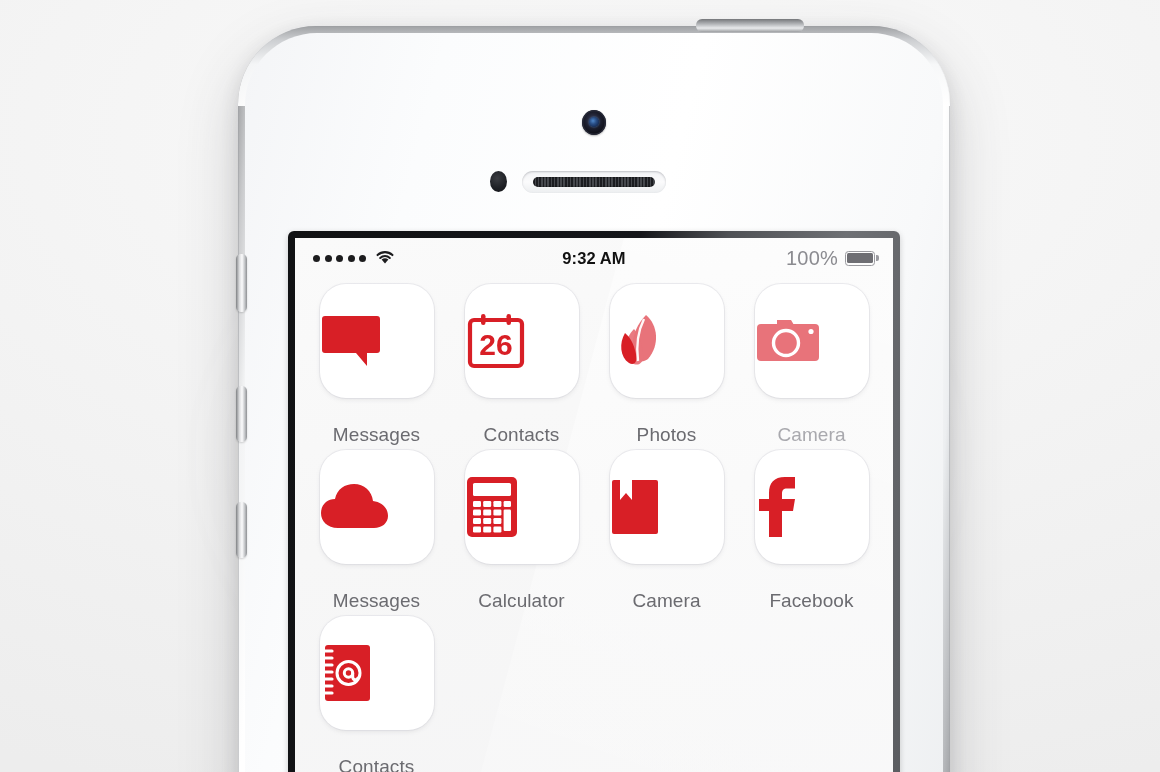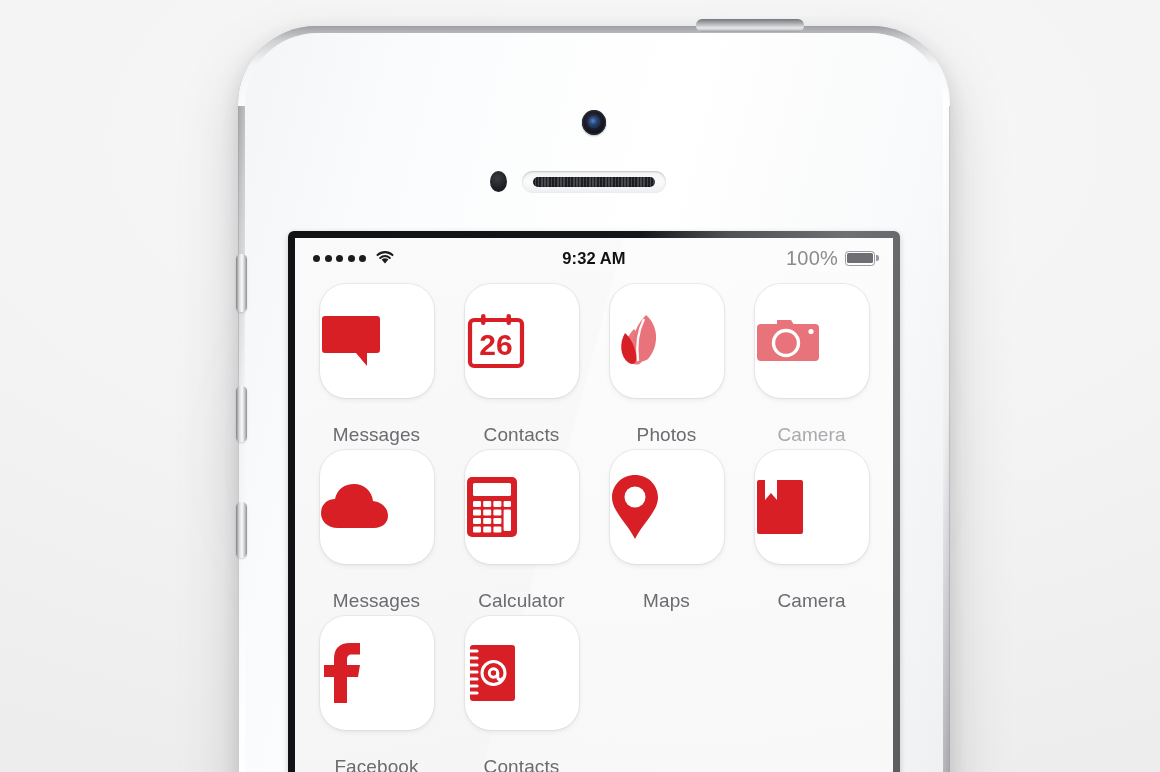--- a/index.html
+++ b/index.html
@@ -290,29 +290,20 @@
                 <rect x="28.4" y="43" width="8" height="6" rx="1.2"></rect>
                 <rect x="8" y="51.5" width="8" height="6" rx="1.2"></rect>
                 <rect x="18.2" y="51.5" width="8" height="6" rx="1.2"></rect>
                 <rect x="28.4" y="51.5" width="8" height="6" rx="1.2"></rect>
               </g>
             </svg>
           </div>
           <div class="app-label">Calculator</div>
         </div>
 
-        <div class="app">
-          <div class="app-tile">
-            <svg width="50" height="68" viewBox="0 0 50 68" class="icon-svg">
-              <path d="M25 2 C12 2 2 12 2 24.5 C2 38 17 50 25 66 C33 50 48 38 48 24.5 C48 12 38 2 25 2 Z" fill="#d81f26"></path>
-              <circle cx="25" cy="24" r="10.5" fill="#ffffff"></circle>
-            </svg>
-          </div>
-          <div class="app-label">Maps</div>
-        </div>
 
 
         <div class="app">
           <div class="app-tile">
             <svg width="50" height="62" viewBox="0 0 50 62" class="icon-svg">
               <path d="M4 4 H46 A2 2 0 0 1 48 6 V56 A2 2 0 0 1 46 58 H4 A2 2 0 0 1 2 56 V6 A2 2 0 0 1 4 4 Z" fill="#d81f26"></path>
               <path d="M10 4 H22 V24 L16 17 L10 24 Z" fill="#ffffff"></path>
             </svg>
           </div>
           <div class="app-label">Camera</div>

